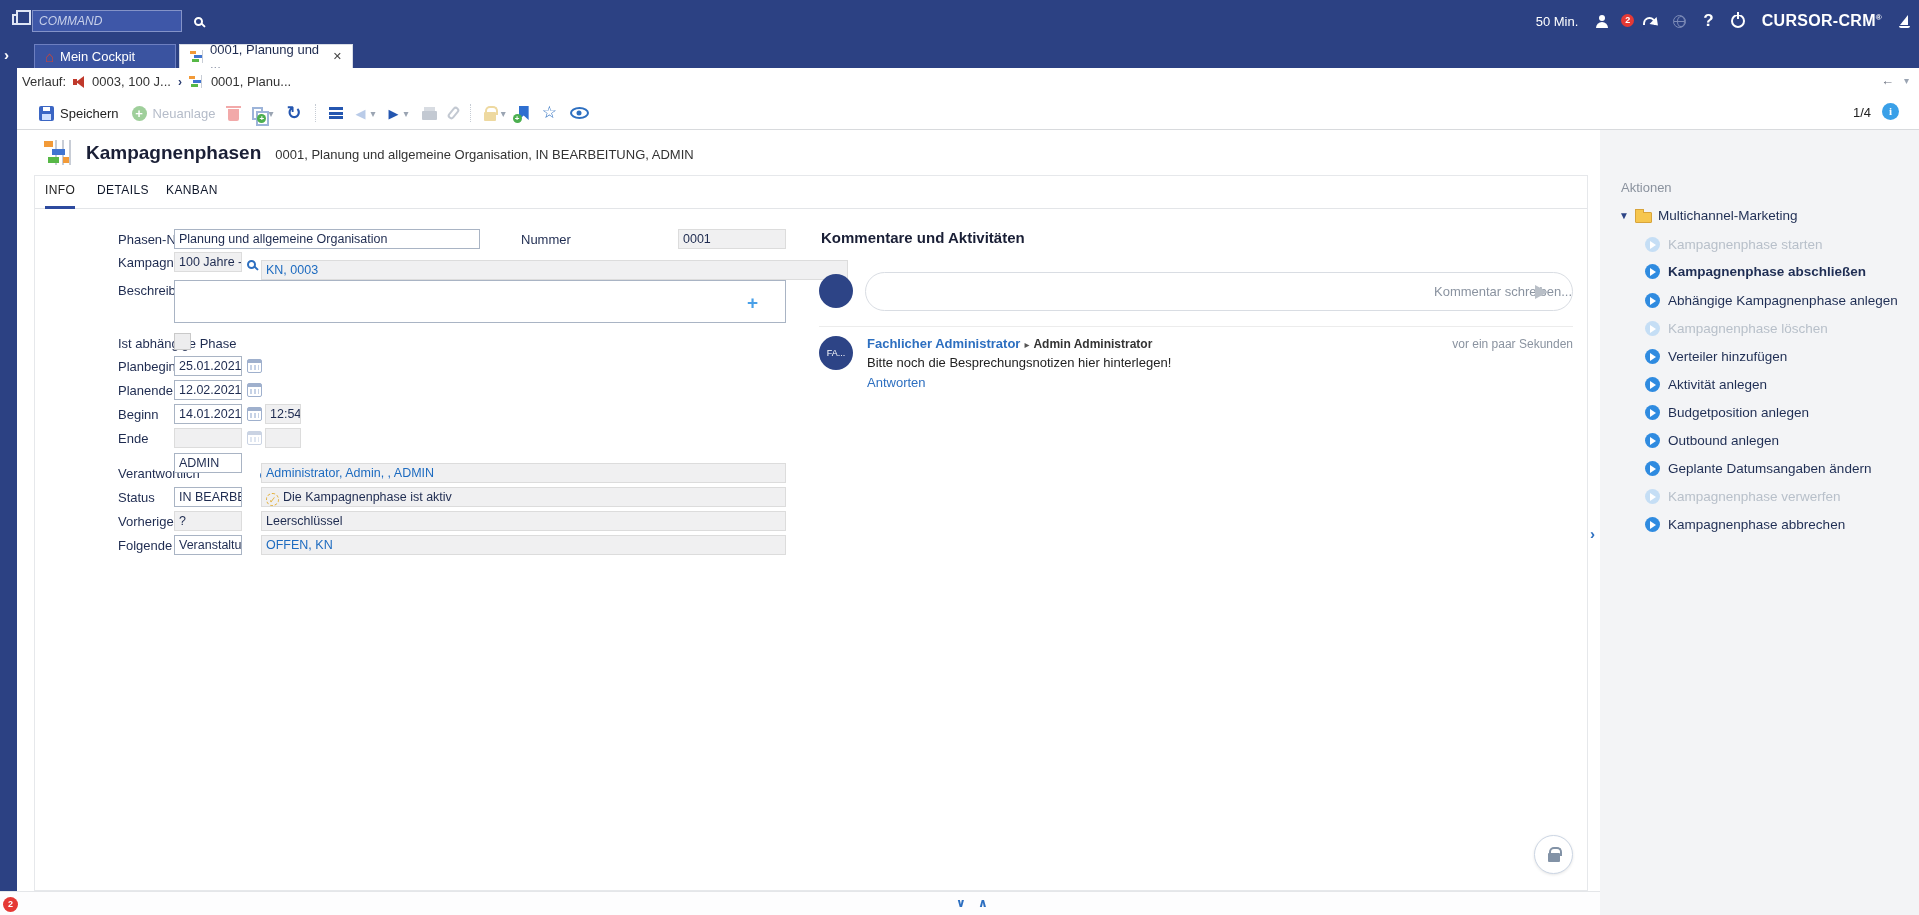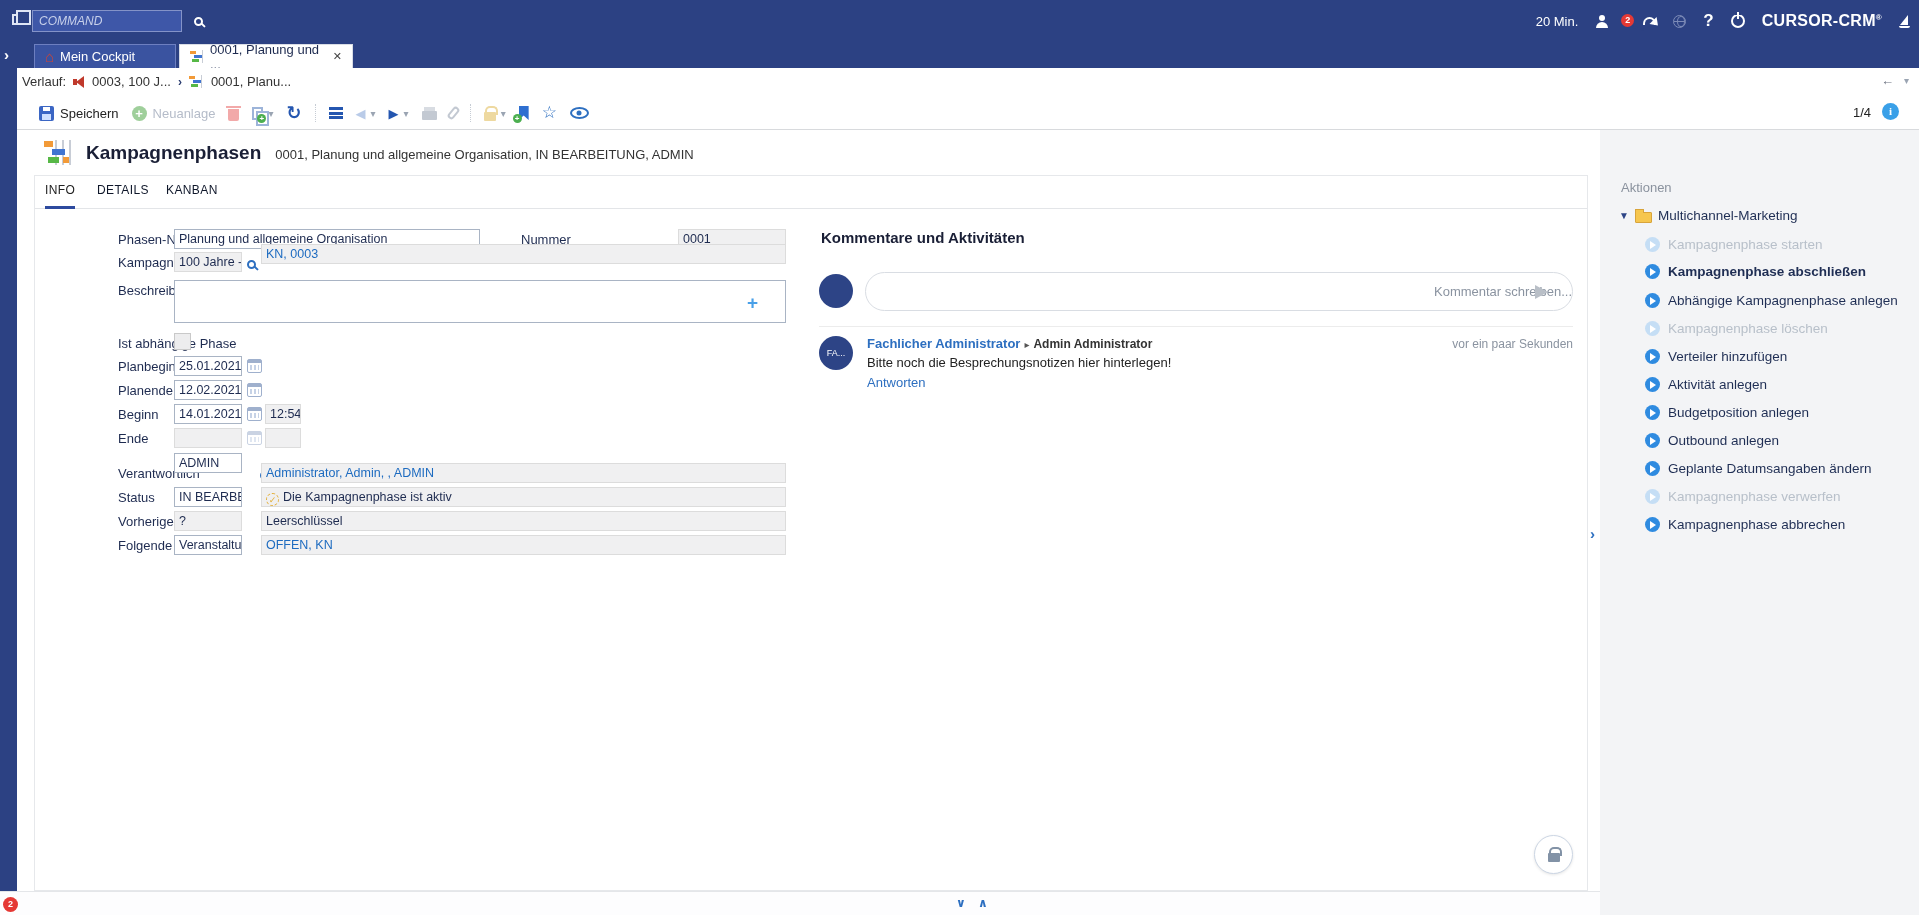--- a/index.html
+++ b/index.html
@@ -176,21 +176,21 @@
 </head>
 <body>
 
 <div id="screen">
 
   <div class="topbar">
     <span class="cube"></span>
     <div class="cmd-input">COMMAND</div>
     <span class="mag white abs" style="left:194px;top:14px;"></span>
     <div class="topbar-right">
-      <span class="timer">20 Min.</span>
+      <span class="timer">50 Min.</span>
       <span class="person"></span>
       <span class="mailwrap">
         <span class="mail"></span>
         <span class="badge">2</span>
       </span>
       <span class="redo"></span>
       <span class="globe"></span>
       <span class="help">?</span>
       <span class="power"></span>
       <span class="brand"><span>CURSOR-CRM</span><sup>®</sup></span>
@@ -305,21 +305,21 @@
     <span class="flabel" style="left:83px;top:362px;">Folgende Phase</span>
     <span class="flabel" style="left:486px;top:56px;">Nummer</span>
 
     
     <div class="fld" style="left:139px;top:53px;width:306px;">Planung und allgemeine Organisation</div>
     <div class="fld-ro" style="left:643px;top:53px;width:108px;">0001</div>
 
     
     <div class="fld-ro" style="left:139px;top:76px;width:68px;">100 Jahre -</div>
     <span class="mag abs" style="left:212px;top:81px;"></span>
-    <div class="fld-ro fld-link" style="left:226px;top:68px;width:525px;">KN, 0003</div>
+    <div class="fld-ro fld-link" style="left:226px;top:84px;width:587px;">KN, 0003</div>
 
     
     <div class="fld" style="left:139px;top:104px;width:612px;height:43px;"></div>
     <span class="movex" style="left:712px;top:116px;">+</span>
 
     
     <div class="checkbox" style="left:139px;top:157px;"></div>
 
     
     <div class="fld" style="left:139px;top:180px;width:68px;">25.01.2021</div>

